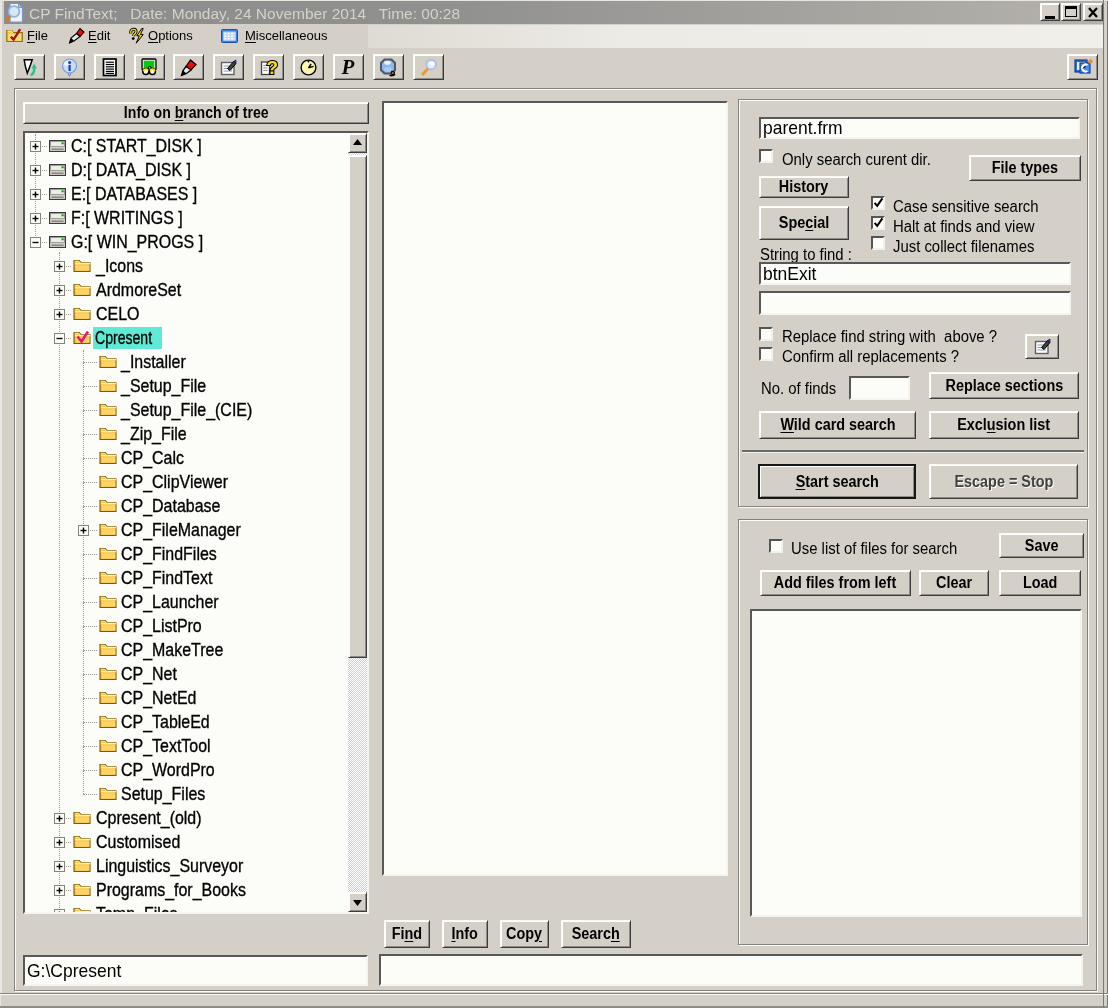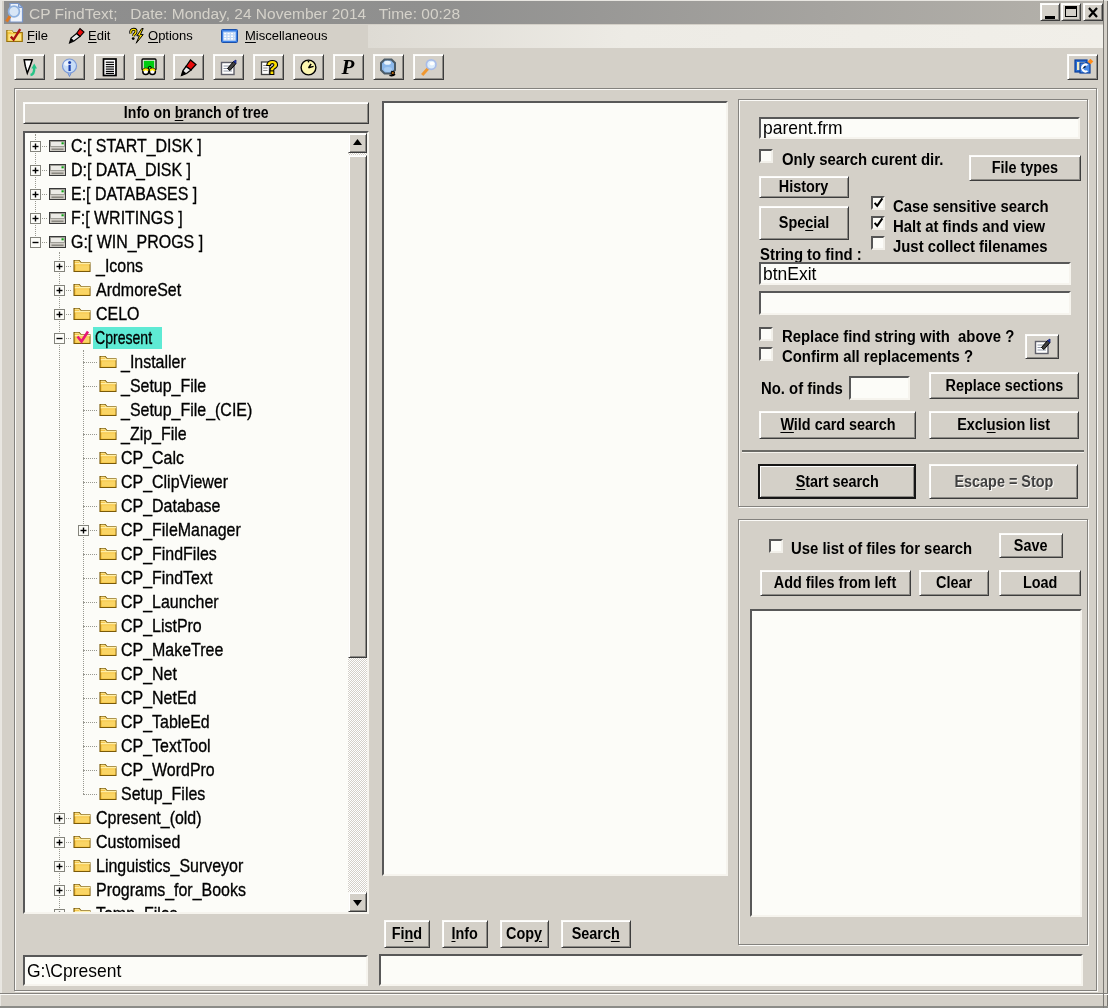--- a/index.html
+++ b/index.html
@@ -7,21 +7,21 @@
 .btn{position:absolute;background:#d4d0c8;border:1px solid;border-color:#fbfaf7 #3c3c3c #3c3c3c #fbfaf7;
  box-shadow:inset 1px 1px 0 #fff,inset -1px -1px 0 #8d8b86;
  font-weight:bold;font-size:16px;color:#000;text-align:center;display:flex;align-items:center;justify-content:center}
 .btn.def{border:2px solid #161616;box-shadow:inset 1px 1px 0 #fff,inset -1px -1px 0 #8d8b86}
 .btn.dis{color:#404040;text-shadow:1px 1px 0 #fcfbf8}
 .field{position:absolute;background:#fcfcf8;border:2px solid;border-color:#585858 #f6f4ee #f6f4ee #585858;
  font-size:19px;color:#000;display:flex;align-items:center;padding-left:2px;white-space:pre}
 .sunken{position:absolute;background:#fcfcf8;border:2px solid;border-color:#585858 #f6f4ee #f6f4ee #585858}
 .frame{position:absolute;border:1px solid #84827e;box-shadow:inset 1px 1px 0 #fbfaf7,1px 1px 0 #fbfaf7}
 .cb{position:absolute;width:14px;height:14px;background:#fcfcf8;border:2px solid;border-color:#555 #f2f0ea #f2f0ea #555}
-.lbl{position:absolute;font-weight:bold;font-size:16px;white-space:pre}
+.lbl{position:absolute;font-weight:normal;font-size:16px;white-space:pre}
 .mi{position:absolute;font-size:13px;white-space:pre}
 .mi u{text-decoration-thickness:1px}
 u{text-decoration:underline;text-underline-offset:2px}
 .tr{position:absolute;height:24px;line-height:24px;font-size:19px;white-space:pre;-webkit-text-stroke:.35px #000}
 .vline{position:absolute;width:1px;border-left:1px dotted #989890}
 .hline{position:absolute;height:1px;border-top:1px dotted #989890}
 svg{position:absolute;overflow:visible}
 </style></head><body>
 <div class="b" style="left:0;top:0;width:1108px;height:1008px;box-shadow:inset 1px 1px 0 #e8e6e1,inset -1px 0 0 #76746f"></div>
 <div class="b" style="left:4px;top:1px;width:1100px;height:23px;background:linear-gradient(to right,#8d8d8d,#90908f 40%,#a6a4a0 75%,#b5b2ab)"></div>
@@ -606,21 +606,21 @@
 <div class="b" style="left:742px;top:450px;width:342px;height:2px;background:#6a6a66;box-shadow:0 1px 0 #f4f2ec"></div>
 <div class="btn def" style="left:758px;top:464px;width:158px;height:35px">
     <span class="sxc"><u>S</u>tart search</span>
   </div>
 <div class="btn dis" style="left:929px;top:464px;width:149px;height:35px">
     <span class="sxc">Escape = Stop</span>
   </div>
 <div class="frame" style="left:738px;top:519px;width:350px;height:426px"></div>
 <div class="cb" style="left:769px;top:539px"></div>
 <div class="lbl" style="left:791px;top:540px"><span class="sx">Use list of files for search</span></div>
-<div class="btn " style="left:999px;top:533px;width:64px;height:25px">
+<div class="btn " style="left:999px;top:533px;width:85px;height:25px">
     <span class="sxc">Save</span>
   </div>
 <div class="btn " style="left:760px;top:570px;width:151px;height:26px">
     <span class="sxc">Add files from left</span>
   </div>
 <div class="btn " style="left:919px;top:570px;width:70px;height:26px">
     <span class="sxc">Clear</span>
   </div>
 <div class="btn " style="left:999px;top:570px;width:82px;height:26px">
     <span class="sxc">Load</span>

